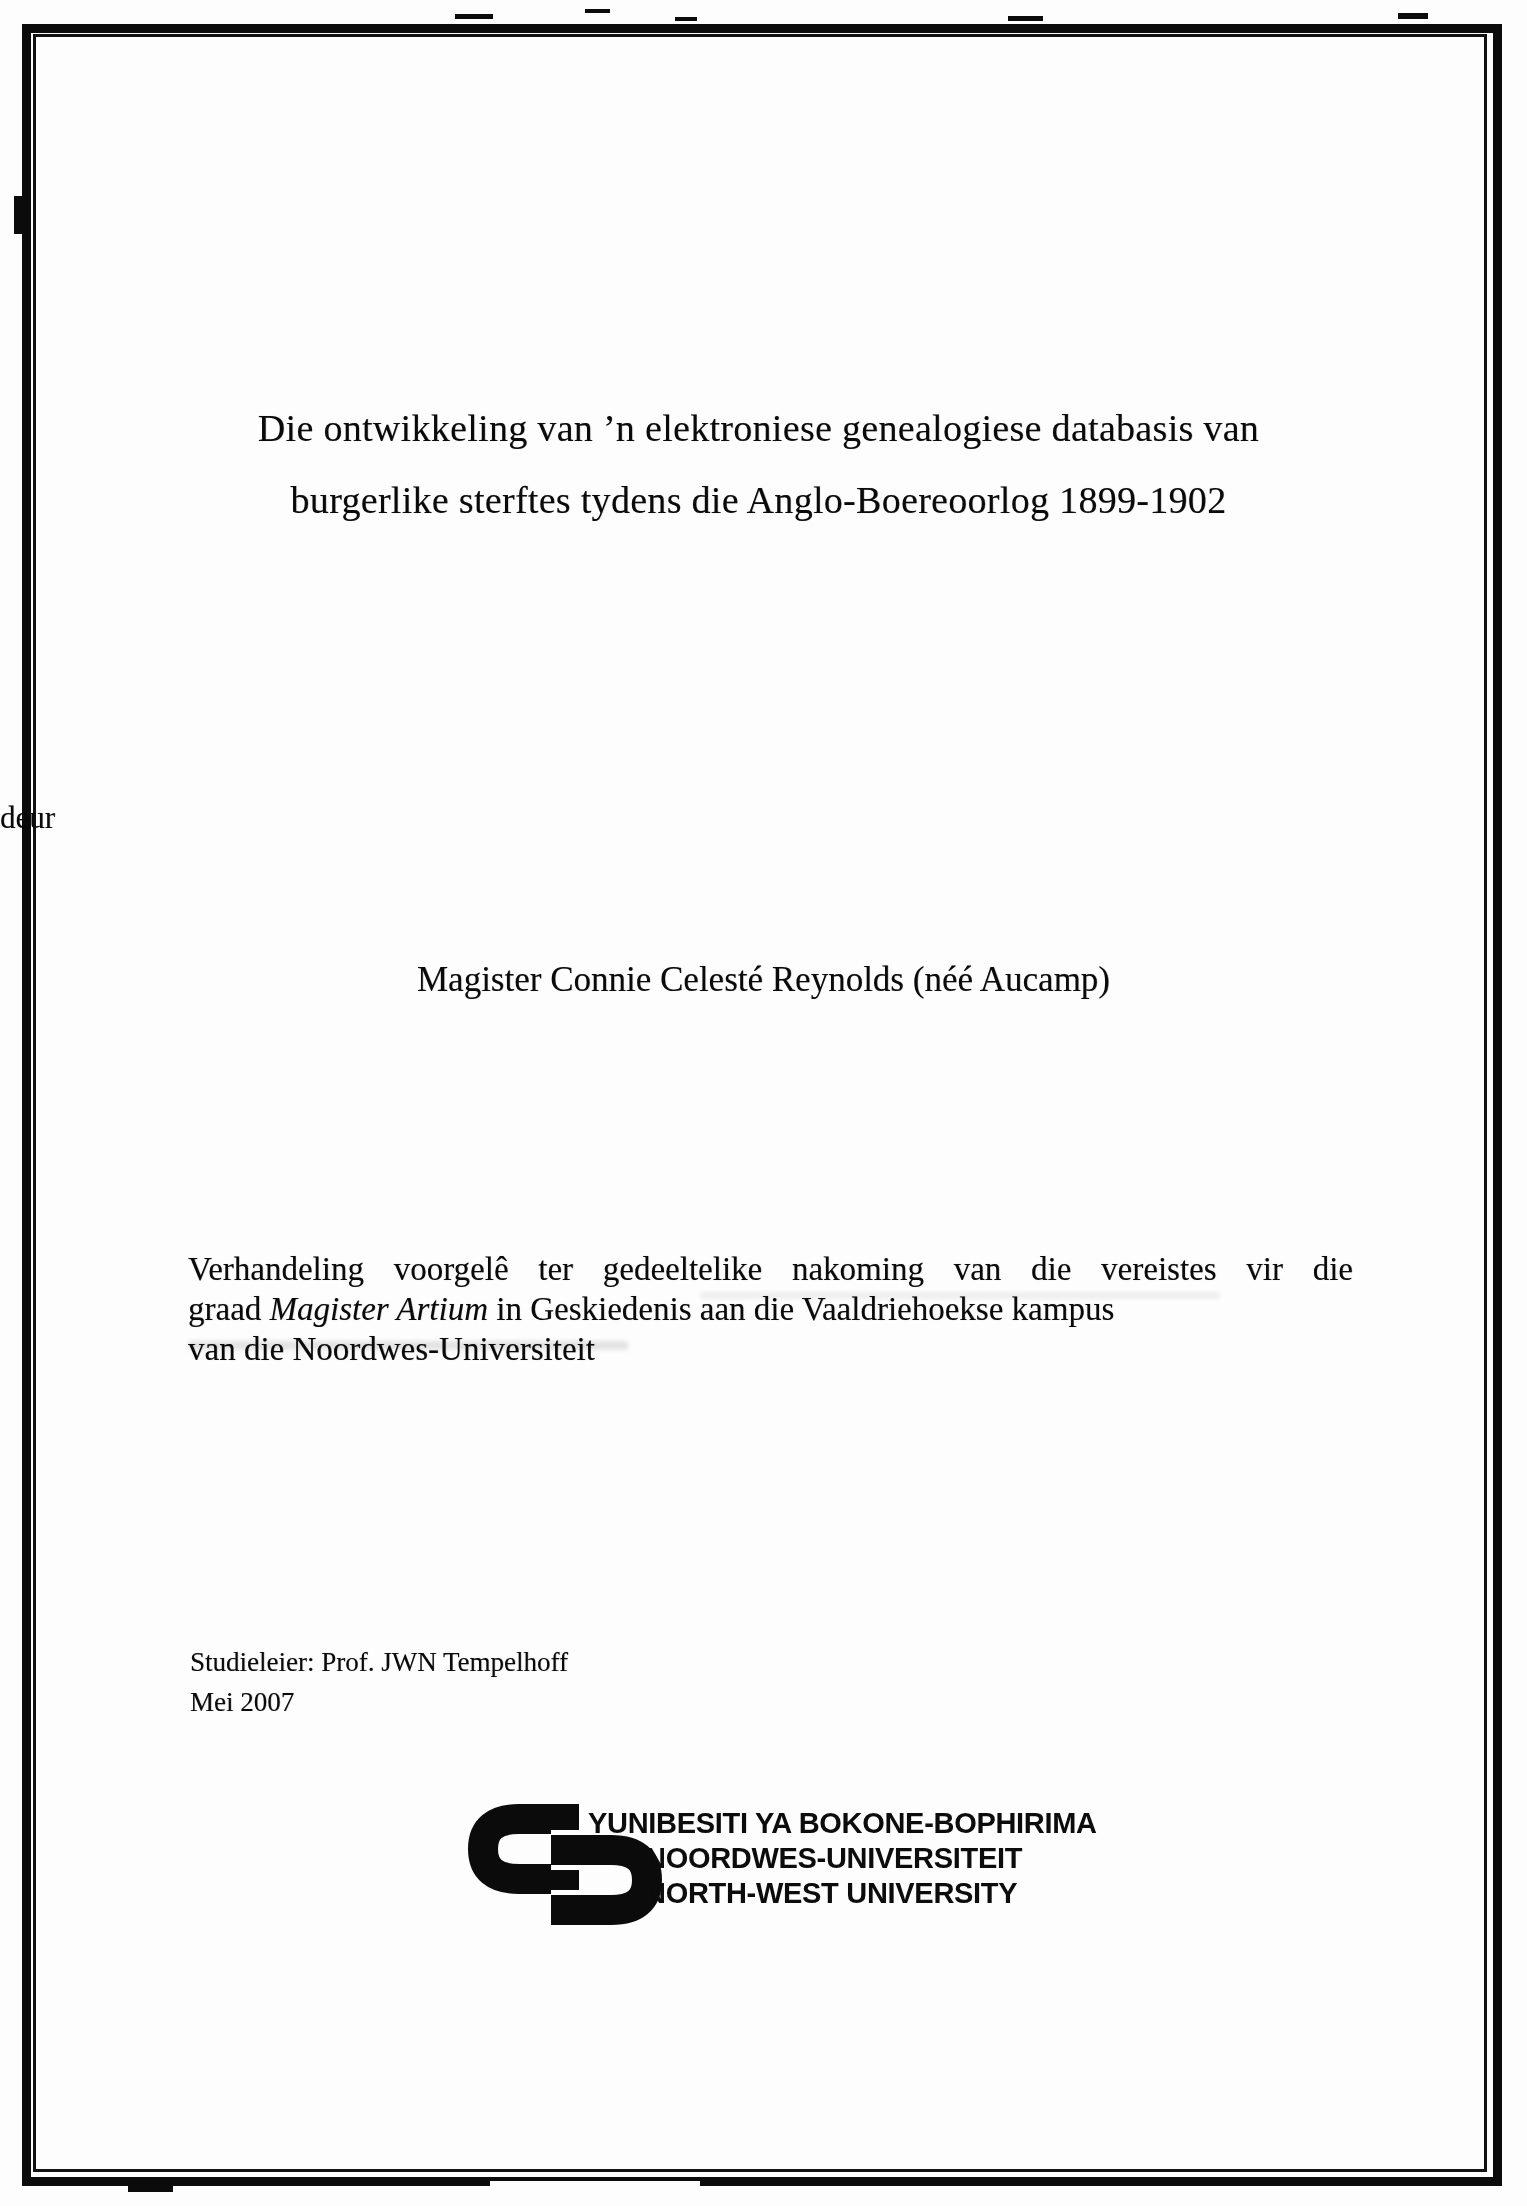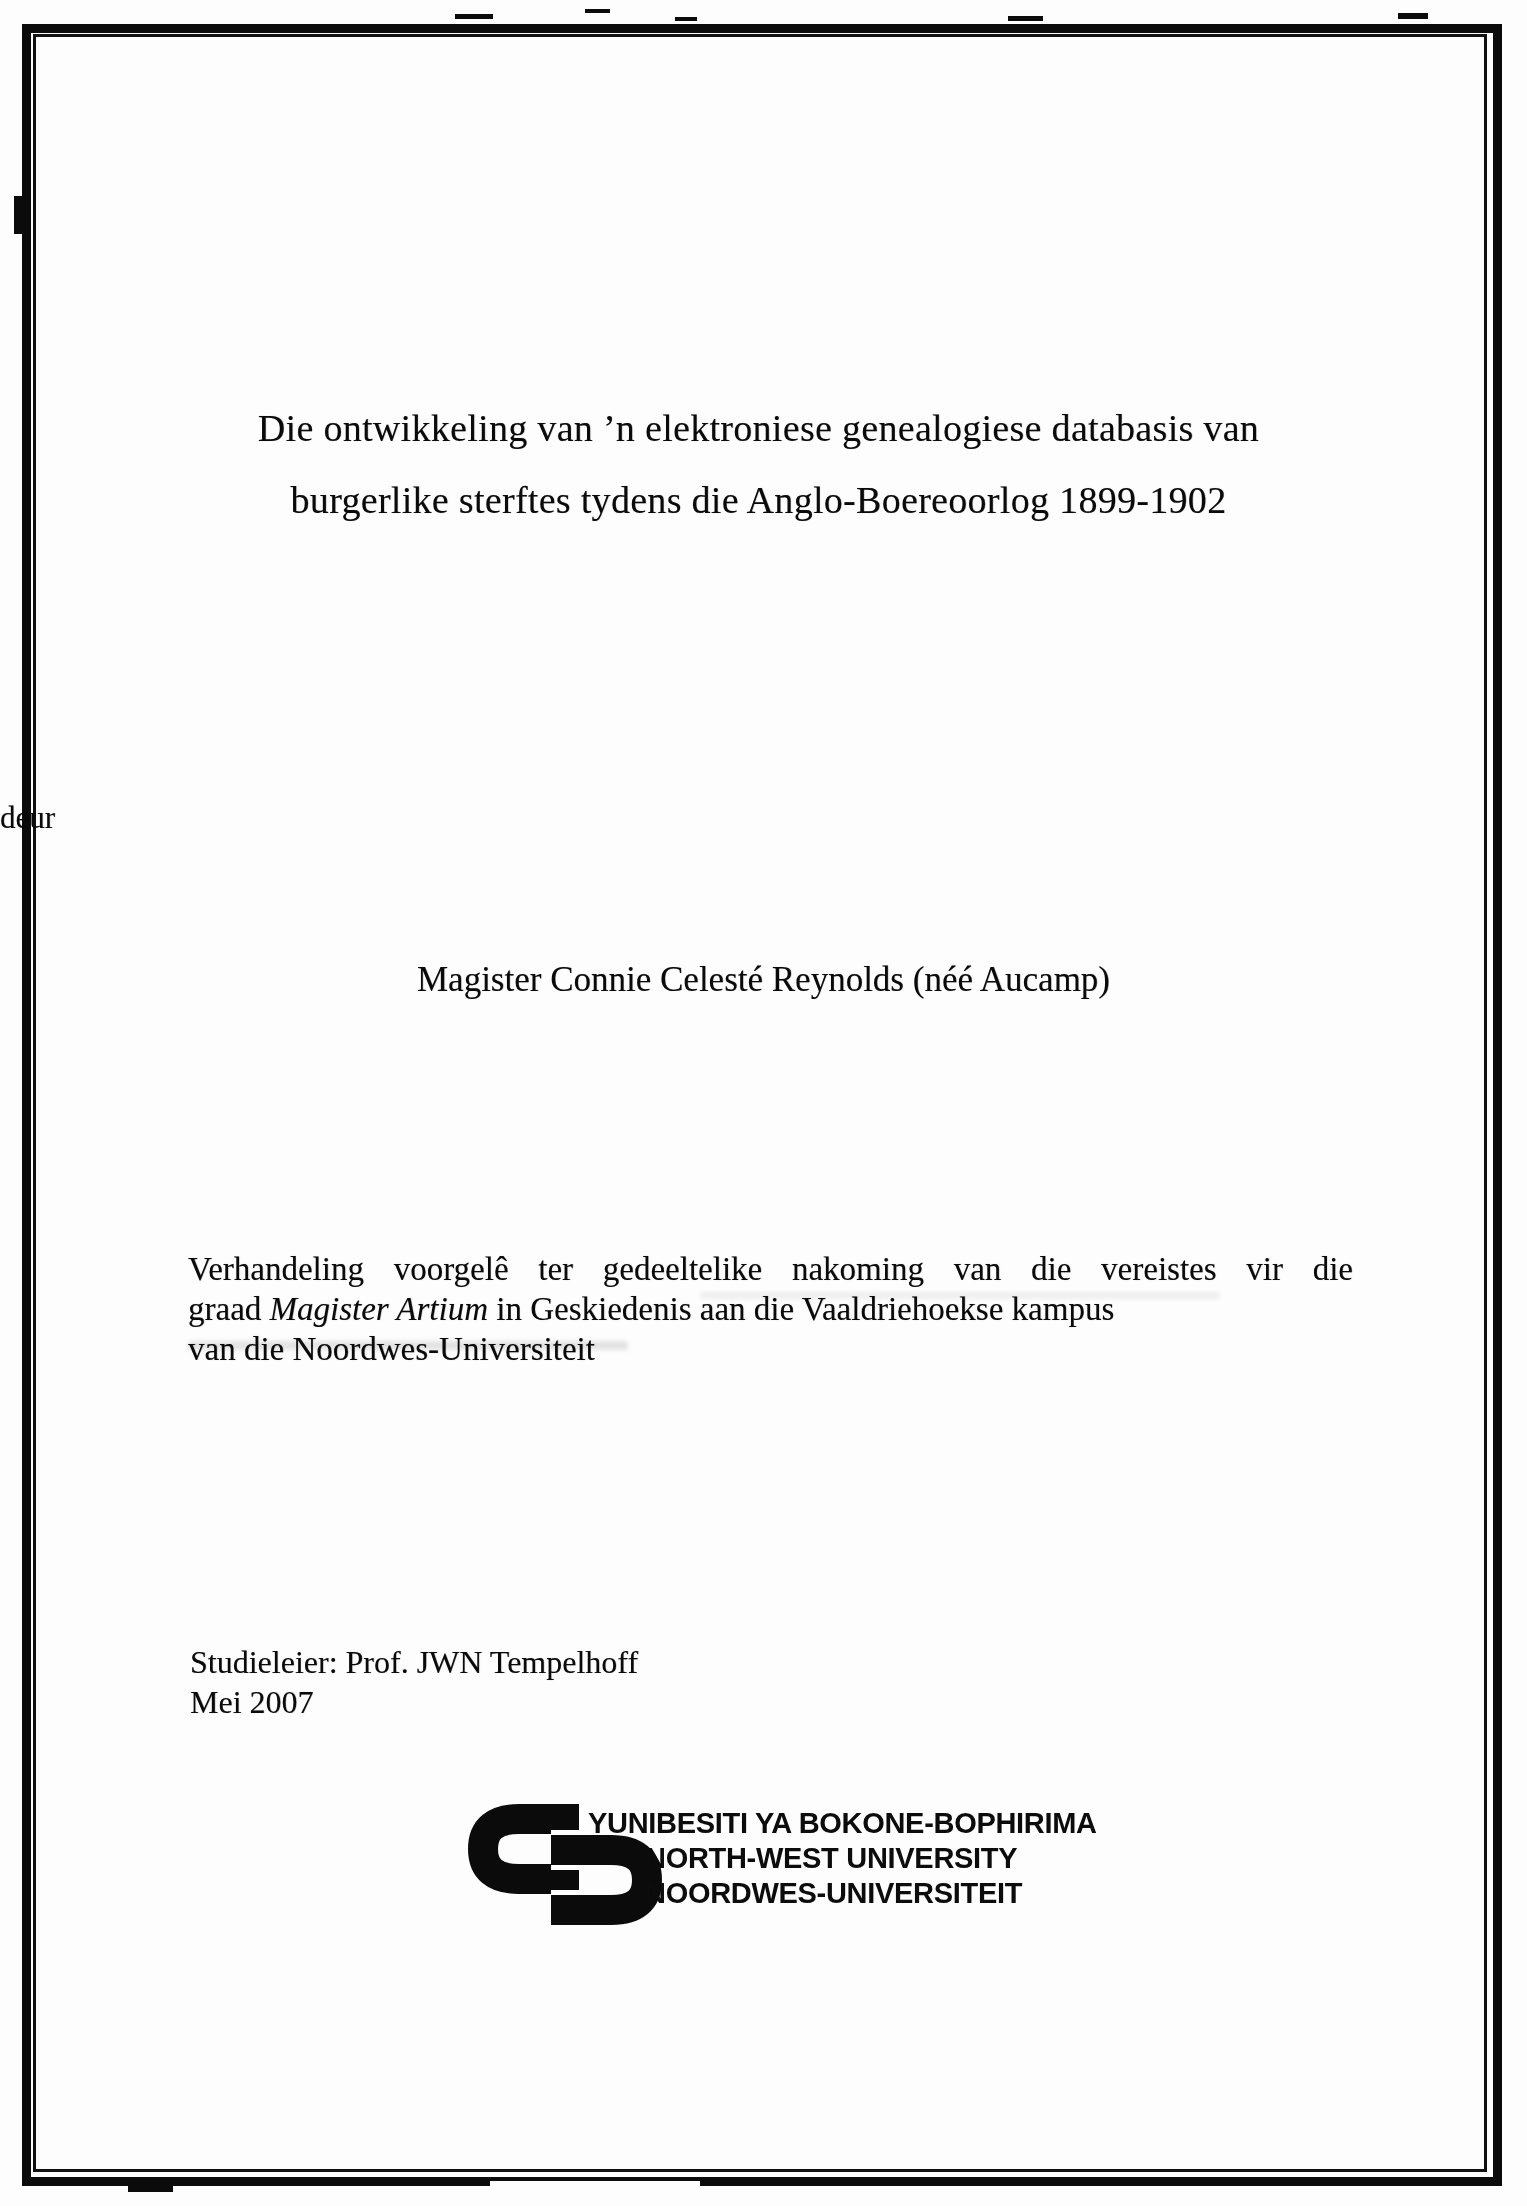--- a/index.html
+++ b/index.html
@@ -50,21 +50,21 @@
     left: 188px; top: 1249px;
     width: 1165px;
     font-size: 33px;
     line-height: 40px;
   }
   .statement .just { text-align: justify; text-align-last: justify; }
   .it { font-style: italic; }
   .supervisor {
     position: absolute;
     left: 190px; top: 1642px;
-    font-size: 32px;
+    font-size: 27px;
     line-height: 40px;
   }
   .logo-row { position: absolute; left: 467px; top: 1803px; }
   .logo-mark { position: absolute; left: 0; top: 0; }
   .logo-text {
     position: absolute;
     left: 121px; top: 3px;
     font-family: "Liberation Sans", sans-serif;
     font-weight: bold;
     font-size: 29px;
@@ -122,18 +122,18 @@
   <div class="logo-row">
     <svg class="logo-mark" width="196" height="123" viewBox="0 0 196 123" aria-hidden="true">
 
       <path d="M 112 16 L 52 16 Q 16 16 16 46 Q 16 76 52 76 L 112 76" fill="none" stroke="#0b0b0b" stroke-width="30"></path>
 
       <path d="M 84 47 L 144 47 Q 180 47 180 77 Q 180 107 144 107 L 84 107" fill="none" stroke="#fdfdfd" stroke-width="40"></path>
       <path d="M 84 47 L 144 47 Q 180 47 180 77 Q 180 107 144 107 L 84 107" fill="none" stroke="#0b0b0b" stroke-width="30"></path>
     </svg>
     <div class="logo-text">
       <div>YUNIBESITI YA BOKONE-BOPHIRIMA</div>
+      <div class="ind">NOORDWES-UNIVERSITEIT</div>
       <div class="ind">NORTH-WEST UNIVERSITY</div>
-      <div class="ind">NOORDWES-UNIVERSITEIT</div>
     </div>
   </div>
 
 </div>
 
 </body></html>

